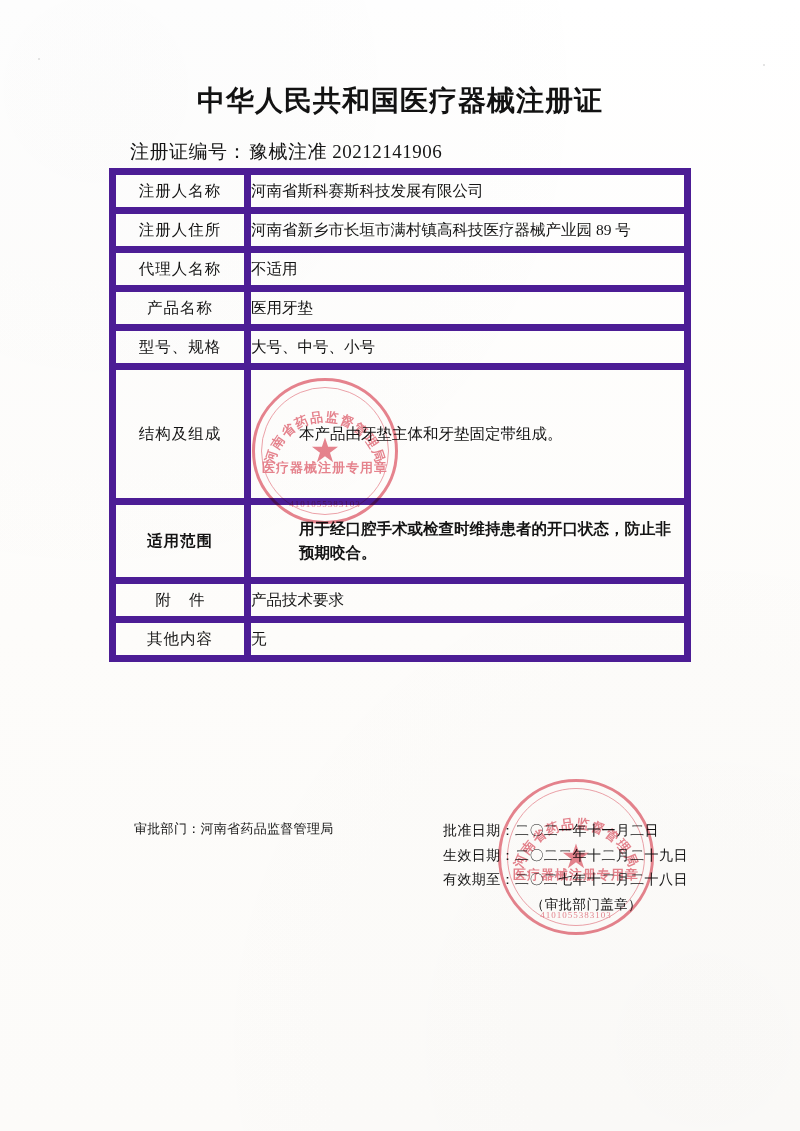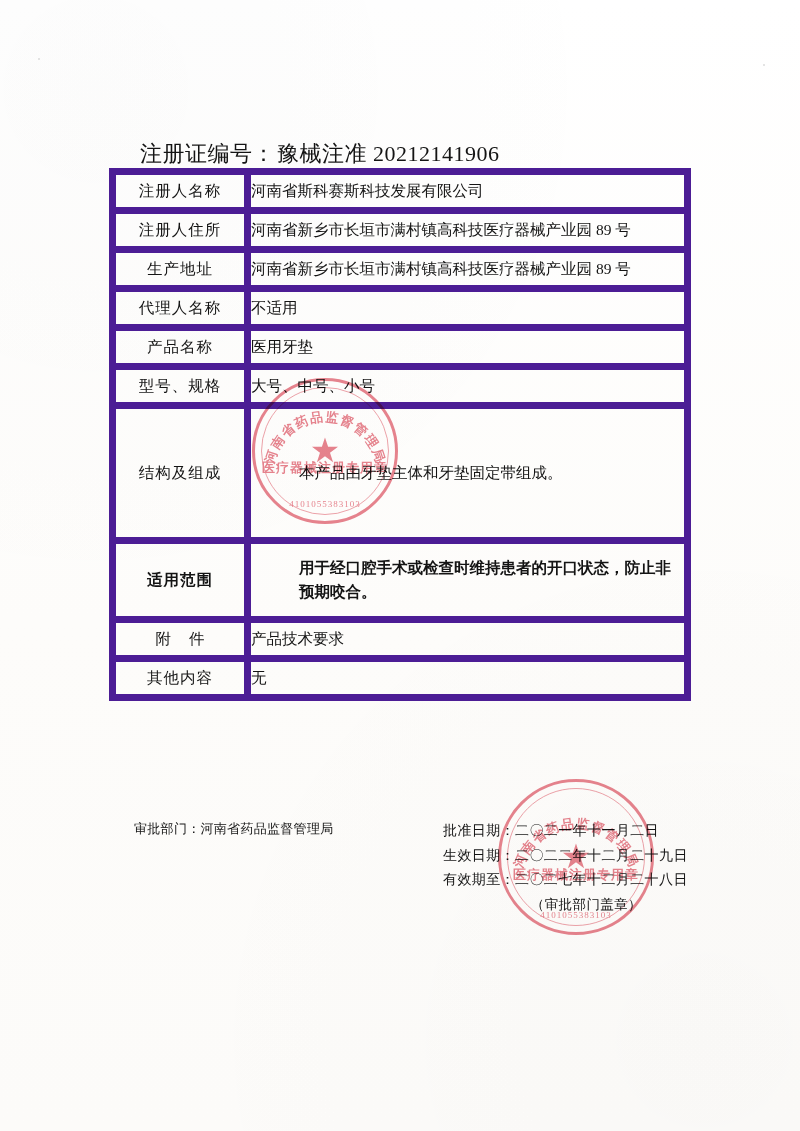--- a/index.html
+++ b/index.html
@@ -38,22 +38,22 @@
     text-align: center;
     font-size: 28px;
     font-weight: bold;
     letter-spacing: 1px;
     color: #121212;
     font-family: "DejaVu Serif", "Liberation Serif", serif;
   }
   .cert-no {
     position: absolute;
     top: 139px;
-    left: 140px;
-    font-size: 22px;
+    left: 130px;
+    font-size: 19px;
     letter-spacing: 0.5px;
     color: #141414;
   }
   .cert-no .label { margin-right: 2px; }
 
   table.main {
     position: absolute;
     top: 168px;
     left: 109px;
     width: 582px;
@@ -185,37 +185,34 @@
     background: #c9c9c9;
     opacity: .5;
   }
 </style>
 </head>
 <body>
 
 <div class="page">
   <div class="paper-tint"></div>
 
+  <div class="doc-title">中华人民共和国医疗器械注册证</div>
 
   <div class="cert-no">
     <span class="label">注册证编号：</span><span class="value">豫械注准 20212141906</span>
   </div>
 
   <table class="main">
     <tbody>
       <tr class="r-name">
         <td class="k">注册人名称</td>
         <td class="v">河南省斯科赛斯科技发展有限公司</td>
       </tr>
       <tr class="r-addr">
         <td class="k">注册人住所</td>
-        <td class="v">河南省新乡市长垣市满村镇高科技医疗器械产业园 89 号</td>
-      </tr>
-      <tr class="r-addr">
-        <td class="k">生产地址</td>
         <td class="v">河南省新乡市长垣市满村镇高科技医疗器械产业园 89 号</td>
       </tr>
       <tr class="r-name">
         <td class="k">代理人名称</td>
         <td class="v">不适用</td>
       </tr>
       <tr class="r-prod">
         <td class="k">产品名称</td>
         <td class="v">医用牙垫</td>
       </tr>

